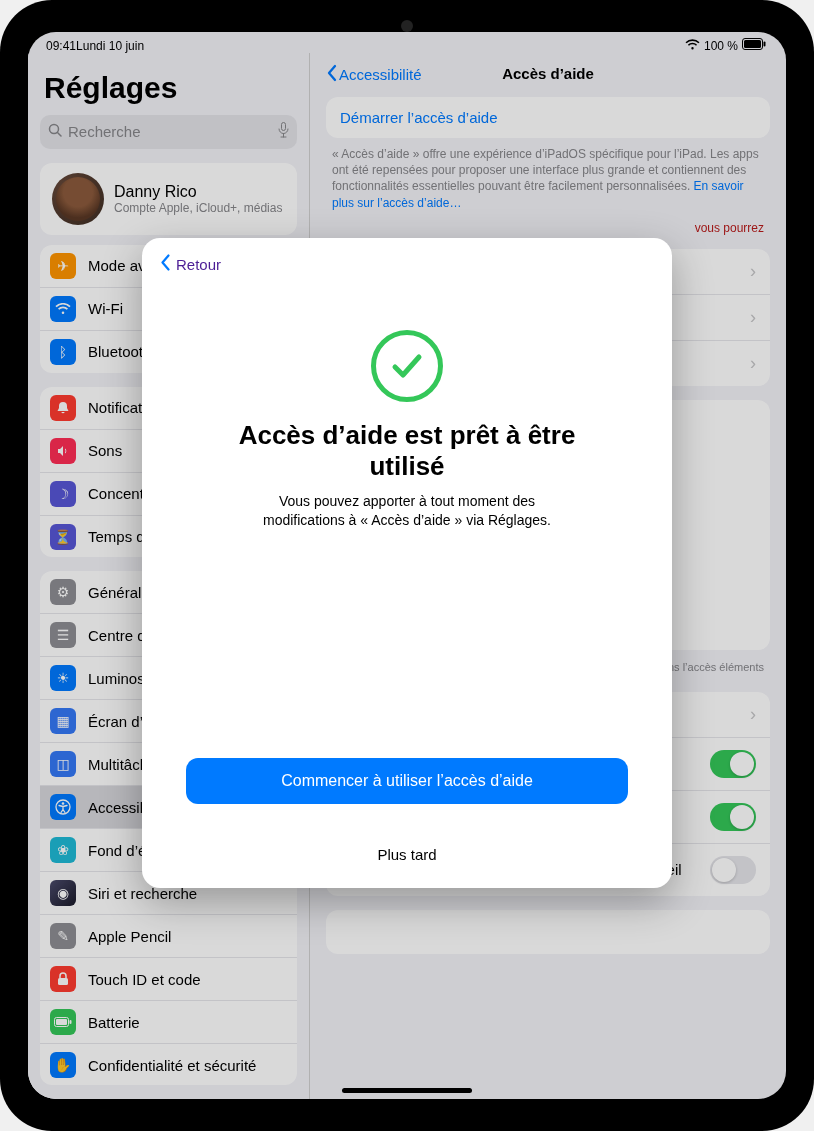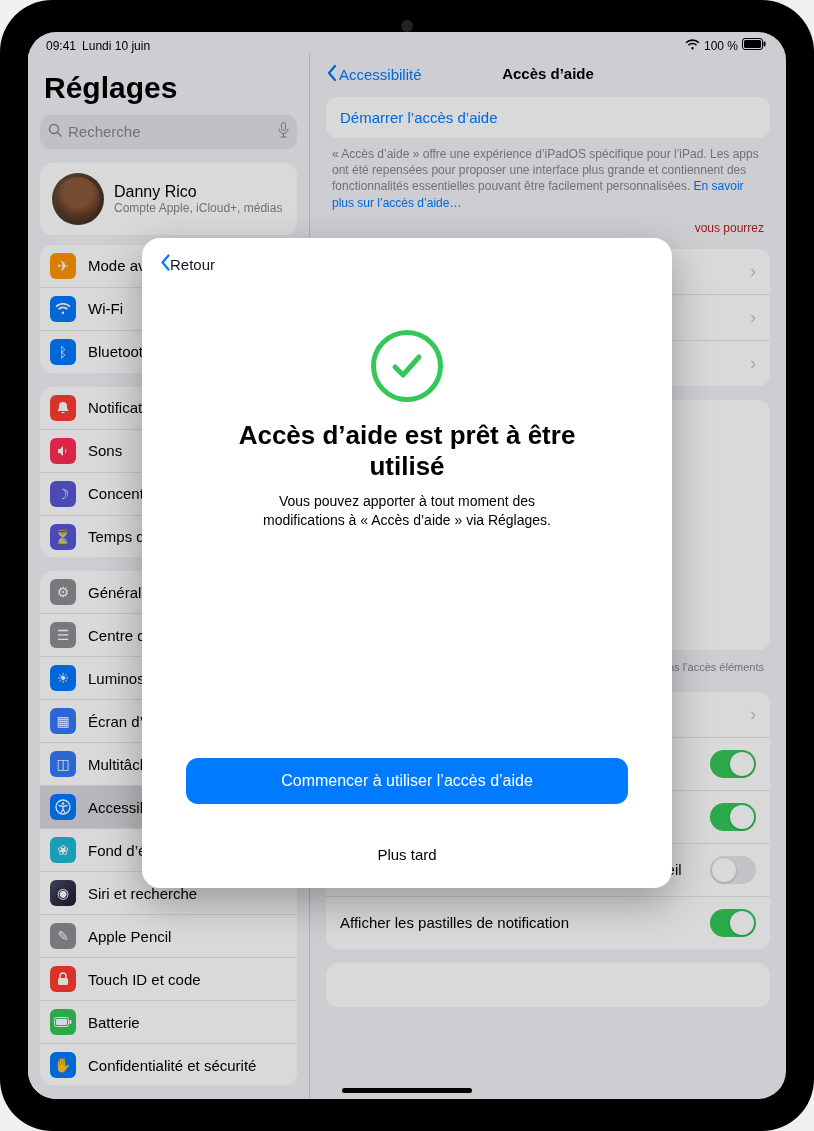--- a/index.html
+++ b/index.html
@@ -40,21 +40,21 @@
   
   .status-bar {
     display: flex;
     justify-content: space-between;
     align-items: center;
     padding: 6px 20px 0 18px;
     font-size: 12px;
     font-weight: 500;
     color: #000;
   }
-  .status-left { display: flex; gap: 6px; }
+  .status-left { display: flex; gap: 0; }
   .status-right { display: flex; align-items: center; gap: 4px; }
   .wifi-svg, .batt-svg { display: inline-block; }
   
   .split {
     flex: 1;
     display: flex;
     overflow: hidden;
     position: relative;
   }
   
@@ -249,25 +249,25 @@
     width: 530px;
     height: 650px;
     background: #fff;
     border-radius: 18px;
     display: flex;
     flex-direction: column;
     padding: 16px 18px 18px;
     box-shadow: 0 14px 40px rgba(0,0,0,0.3);
   }
   .modal-back {
-    color: #0f172a;
+    color: #4c1d95;
     font-size: 15px;
     display: flex;
     align-items: center;
-    gap: 0;
+    gap: 6px;
   }
   .modal-center {
     flex: 1;
     display: flex;
     flex-direction: column;
     align-items: center;
     padding-top: 56px;
   }
   .check-circle {
     width: 72px; height: 72px;
@@ -554,26 +554,20 @@
               <div class="ios-switch on">
                   <div class="knob"></div>
                 </div>
             </div>
             <div class="drow">
               <span class="text">Afficher le niveau de la batterie sur l’écran d’accueil</span>
               <div class="ios-switch">
                   <div class="knob"></div>
                 </div>
             </div>
-            <div class="drow">
-              <span class="text">Afficher les pastilles de notification</span>
-              <div class="ios-switch on">
-                  <div class="knob"></div>
-                </div>
-            </div>
           </div>
 
           <div class="detail-list" style="margin-top:6px;">
             <div class="drow" style="height:30px;"></div>
           </div>
 
         </div>
       </div>
     </div>
 

